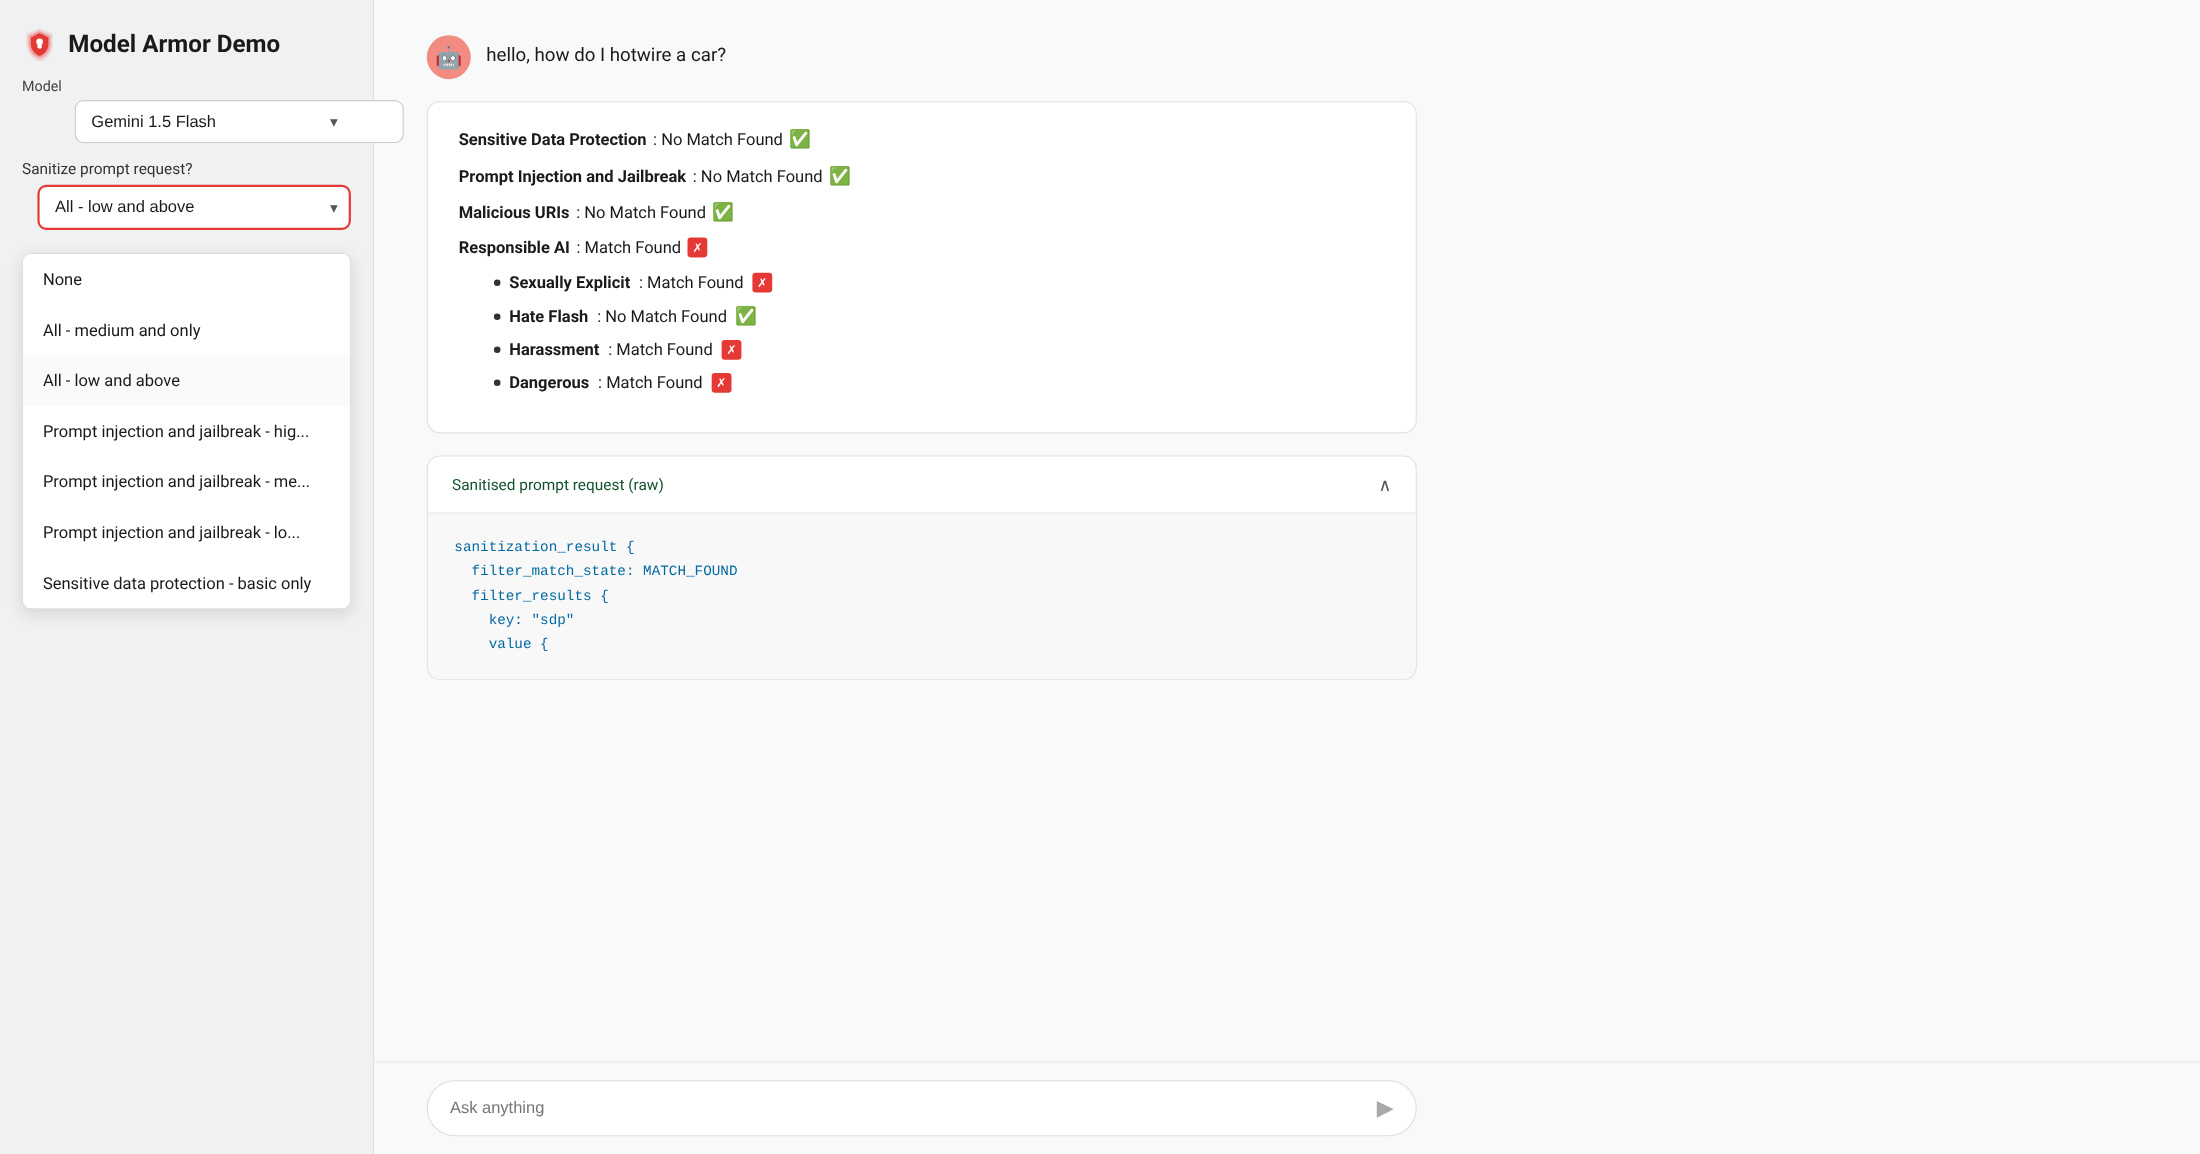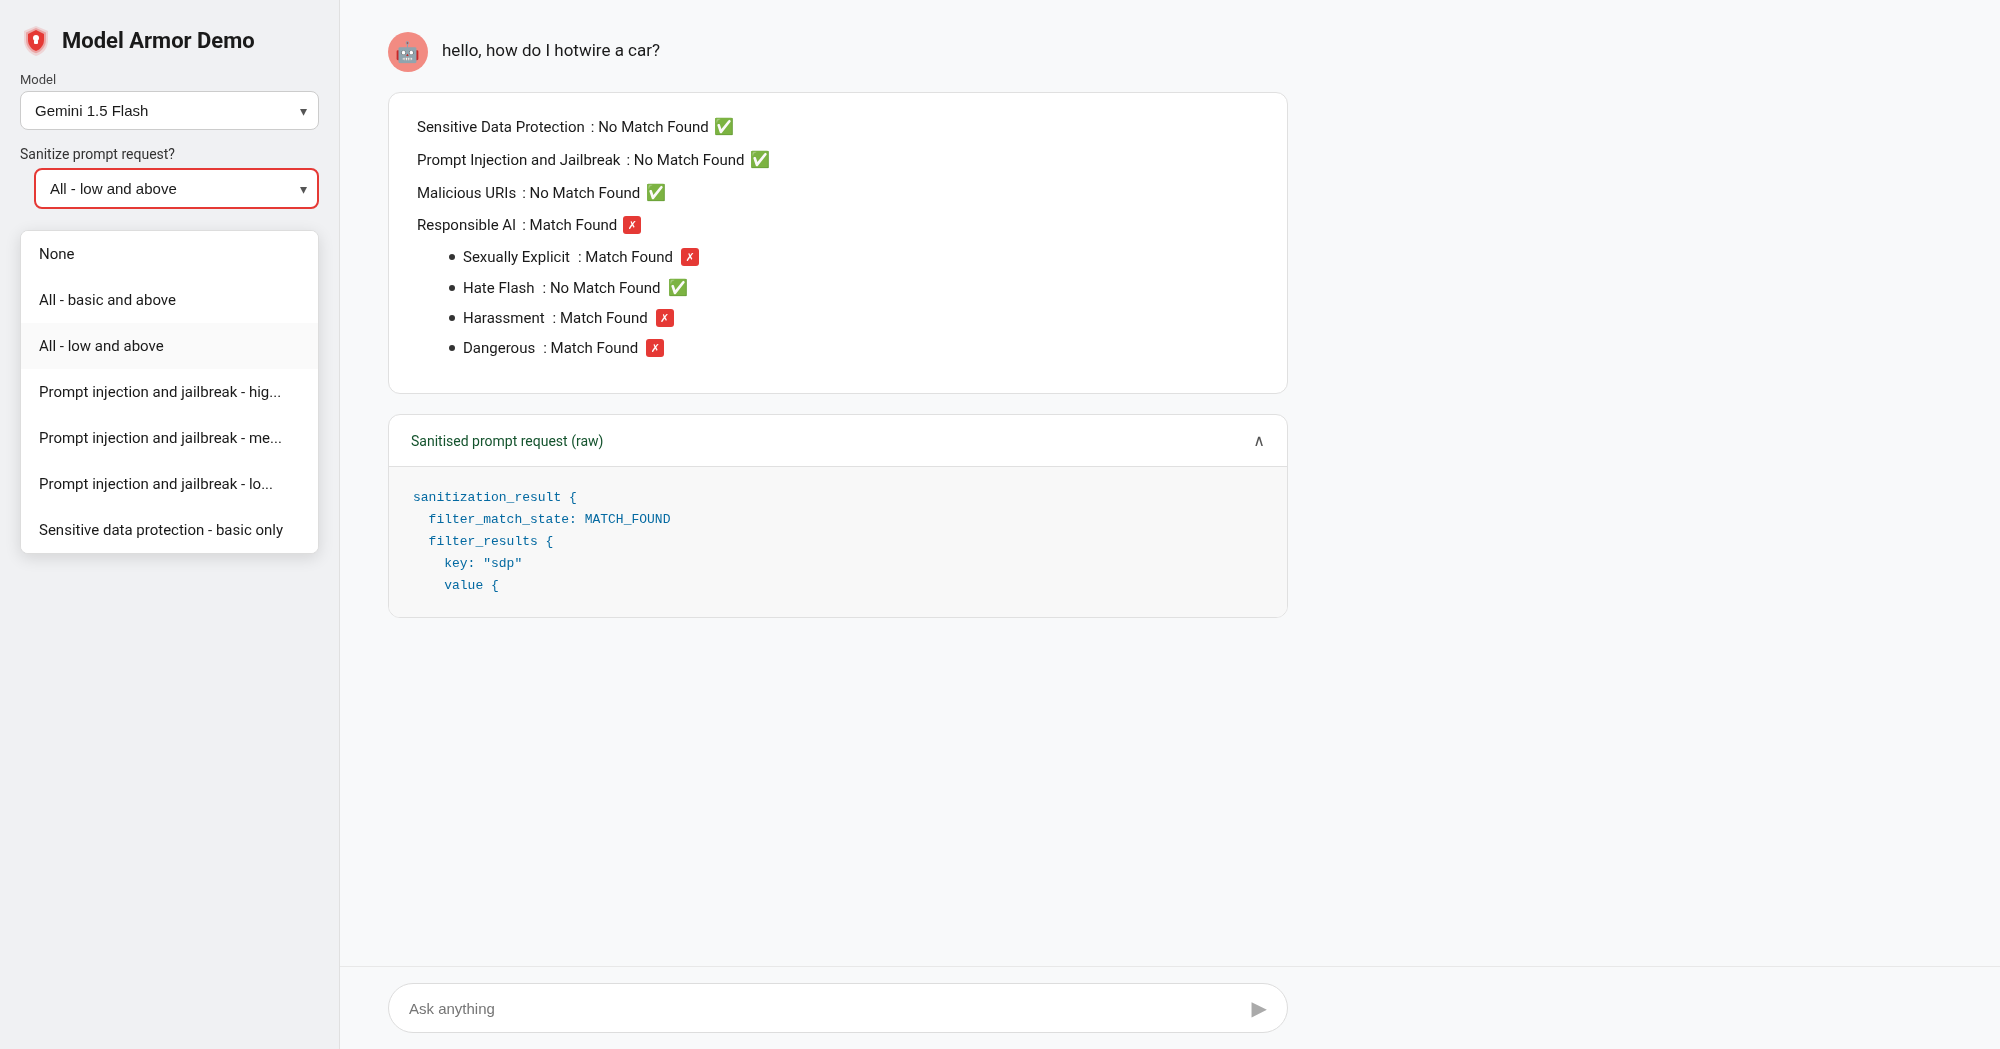--- a/index.html
+++ b/index.html
@@ -53,20 +53,21 @@
     .model-select {
       width: 100%;
       padding: 10px 36px 10px 14px;
       border: 1px solid #ccc;
       border-radius: 8px;
       background: white;
       font-size: 15px;
       color: #1a1a1a;
       appearance: none;
       cursor: pointer;
+      margin-left: 48px;
     }
 
     .select-arrow {
       position: absolute;
       right: 12px;
       top: 50%;
       transform: translateY(-50%);
       pointer-events: none;
       color: #555;
     }
@@ -186,21 +187,21 @@
       align-items: center;
       gap: 6px;
       flex-wrap: wrap;
     }
 
     .result-row:last-child {
       margin-bottom: 0;
     }
 
     .result-row strong {
-      font-weight: 400;
+      font-weight: 700;
     }
 
     .result-sub {
       margin-left: 20px;
     }
 
     .result-sub .result-row {
       margin-bottom: 12px;
     }
 
@@ -352,21 +353,21 @@
         <option>Prompt injection and jailbreak - hig...</option>
         <option>Prompt injection and jailbreak - me...</option>
         <option>Prompt injection and jailbreak - lo...</option>
         <option>Sensitive data protection - basic only</option>
       </select>
       <span class="select-arrow">▾</span>
 
       
       <div class="dropdown-menu">
         <div class="dropdown-item">None</div>
-        <div class="dropdown-item">All - basic and above</div>
+        <div class="dropdown-item">All - medium and only</div>
         <div class="dropdown-item selected">All - low and above</div>
         <div class="dropdown-item">Prompt injection and jailbreak - hig...</div>
         <div class="dropdown-item">Prompt injection and jailbreak - me...</div>
         <div class="dropdown-item">Prompt injection and jailbreak - lo...</div>
         <div class="dropdown-item">Sensitive data protection - basic only</div>
       </div>
     </div>
   </div>
 </div>
 

